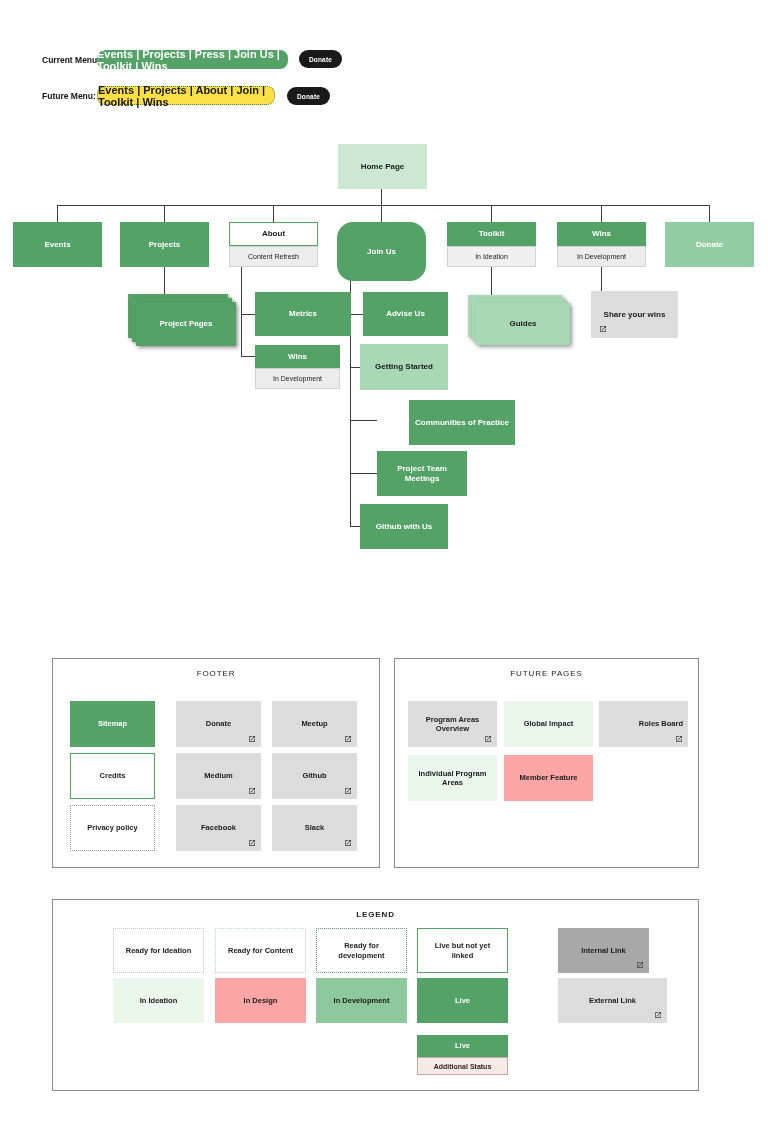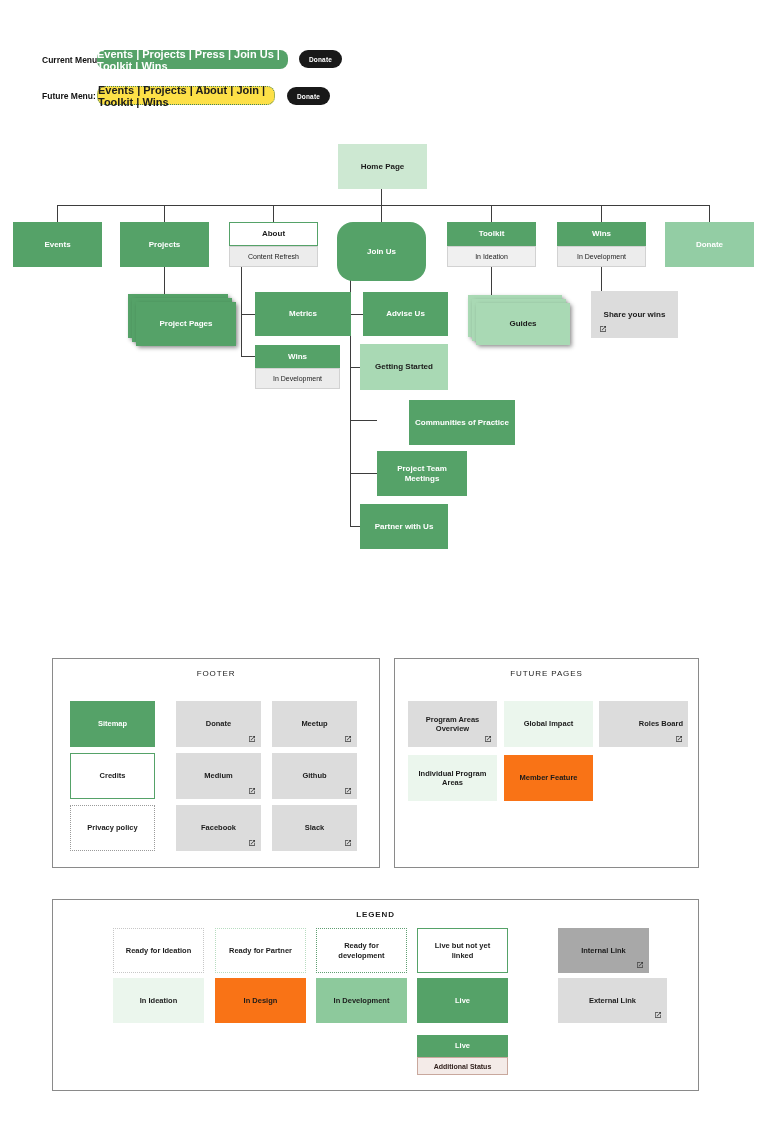--- a/index.html
+++ b/index.html
@@ -14,21 +14,21 @@
           text-align:center; font-weight:bold; font-size:8px; line-height:1.25;
           color:#ffffff; padding:2px 4px; }
 
   .c-green   { background:#55a268; }
   .c-home    { background:#cde8d2; color:#1b1b1b; }
   .c-light2  { background:#a9d9b4; color:#1b1b1b; }
   .c-donate  { background:#93cda4; }
   .c-gray    { background:#dcdcdc; color:#1b1b1b; }
   .c-darkgray{ background:#a8a8a8; color:#1b1b1b; }
   .c-ideation{ background:#ebf6ed; color:#1b1b1b; }
-  .c-design  { background:#f97316; color:#1b1b1b; }
+  .c-design  { background:#fca5a5; color:#1b1b1b; }
   .c-dev     { background:#8dc99c; color:#1b1b1b; }
   .outline-green { background:#ffffff; border:1px solid #55a268; color:#1b1b1b; }
   .credits-box   { background:#ffffff; border:1px solid #55a268; color:#3f8e55; }
 
   .strip { position:absolute; background:#ececec; border:1px solid #d2d2d2;
            display:flex; align-items:center; justify-content:center;
            font-size:7px; color:#222; text-align:center; }
 
   .ghost { position:absolute; box-shadow:2px 2px 4px rgba(0,0,0,0.38); }
   .shadow { box-shadow:2px 2px 4px rgba(0,0,0,0.38); }
@@ -127,21 +127,21 @@
   <div class="node c-green shadow" style="left:136px; top:302px; width:100px; height:44px;">Project Pages</div>
 
   <div class="node c-green" style="left:255px; top:292px; width:96px; height:44px;">Metrics</div>
   <div class="node c-green" style="left:255px; top:345px; width:85px; height:23px;">Wins</div>
   <div class="strip" style="left:255px; top:368px; width:85px; height:21px;">In Development</div>
 
   <div class="node c-light2" style="left:360px; top:344px; width:88px; height:46px;">Getting Started</div>
   <div class="node c-green" style="left:363px; top:292px; width:85px; height:44px;">Advise Us</div>
   <div class="node c-green" style="left:377px; top:400px; width:106px; height:45px;margin-left:32px;">Communities of Practice</div>
   <div class="node c-green" style="left:377px; top:451px; width:90px; height:45px;">Project Team Meetings</div>
-  <div class="node c-green" style="left:360px; top:504px; width:88px; height:45px;">Partner with Us</div>
+  <div class="node c-green" style="left:360px; top:504px; width:88px; height:45px;">Github with Us</div>
 
   <div class="ghost c-light2" style="left:468px; top:295px; width:94px; height:42px;"></div>
   <div class="ghost c-light2" style="left:472px; top:299px; width:94px; height:42px;"></div>
   <div class="node c-light2 shadow" style="left:476px; top:303px; width:94px; height:42px;">Guides</div>
 
   <div class="node c-gray" style="left:591px; top:291px; width:87px; height:47px;">
     <span>Share your wins</span>
     <span class="link-icon left">
       <svg viewBox="0 0 24 24">
           <path d="M19 19H5V5h7V3H5a2 2 0 0 0-2 2v14a2 2 0 0 0 2 2h14a2 2 0 0 0 2-2v-7h-2v7zM14 3v2h3.59l-9.83 9.83 1.41 1.41L19 6.41V10h2V3h-7z"></path>
@@ -209,21 +209,21 @@
         </svg></span>
   </div>
   <div class="cell c-ideation" style="left:408px; top:755px; width:89px; height:46px;">Individual Program Areas</div>
   <div class="cell c-design" style="left:504px; top:755px; width:89px; height:46px;">Member Feature</div>
 
   <div class="panel" style="left:52px; top:899px; width:647px; height:192px;">
     <div class="panel-title" style="top:10px;font-weight:bold;">LEGEND</div>
   </div>
 
   <div class="cell dot-light" style="left:113px; top:928px; width:91px; height:45px;">Ready for Ideation</div>
-  <div class="cell dot-green-light" style="left:215px; top:928px; width:91px; height:45px;">Ready for Partner</div>
+  <div class="cell dot-green-light" style="left:215px; top:928px; width:91px; height:45px;">Ready for Content</div>
   <div class="cell dot-green" style="left:316px; top:928px; width:91px; height:45px;">Ready for development</div>
   <div class="cell outline-green" style="left:417px; top:928px; width:91px; height:45px;">Live but not yet linked</div>
   <div class="cell c-darkgray" style="left:558px; top:928px; width:91px; height:45px;">
     <span>Internal Link</span>
     <span class="link-icon"><svg viewBox="0 0 24 24">
           <path d="M19 19H5V5h7V3H5a2 2 0 0 0-2 2v14a2 2 0 0 0 2 2h14a2 2 0 0 0 2-2v-7h-2v7zM14 3v2h3.59l-9.83 9.83 1.41 1.41L19 6.41V10h2V3h-7z"></path>
         </svg></span>
   </div>
 
   <div class="cell c-ideation" style="left:113px; top:978px; width:91px; height:45px;">In Ideation</div>

